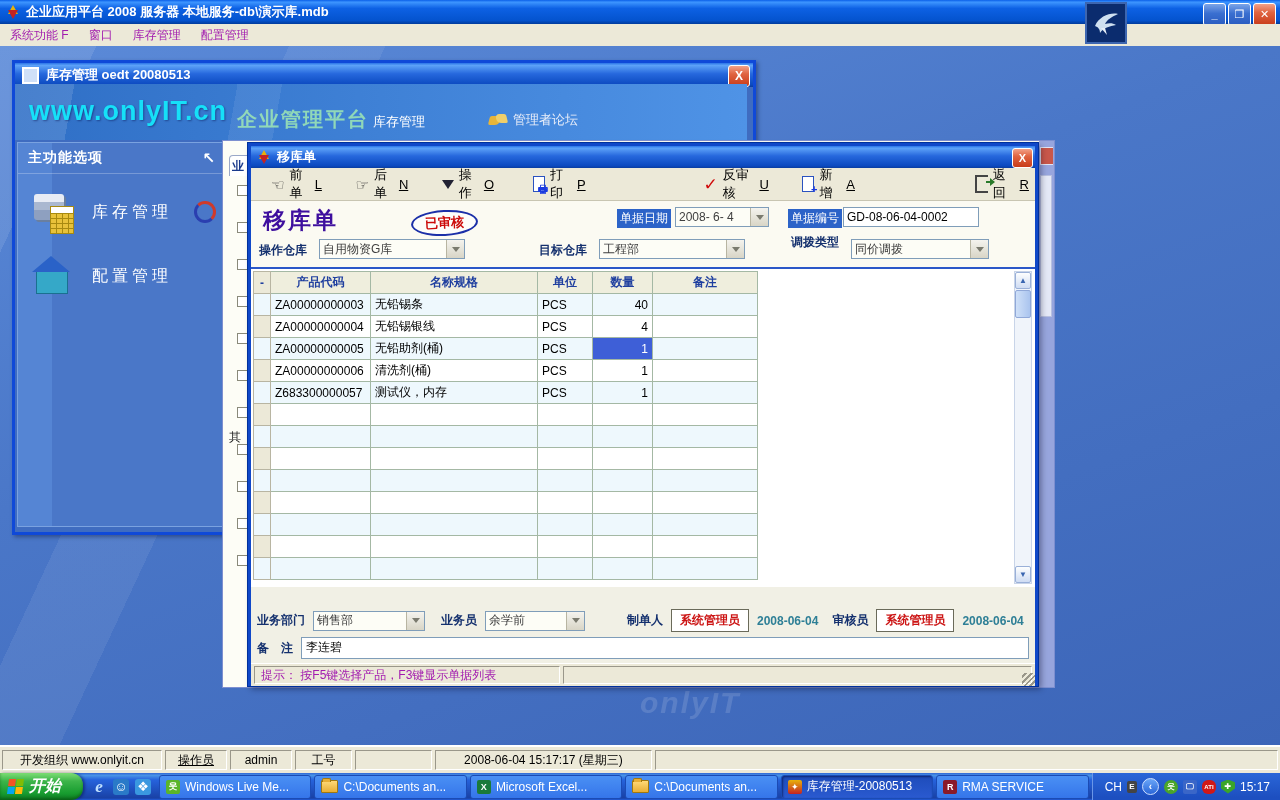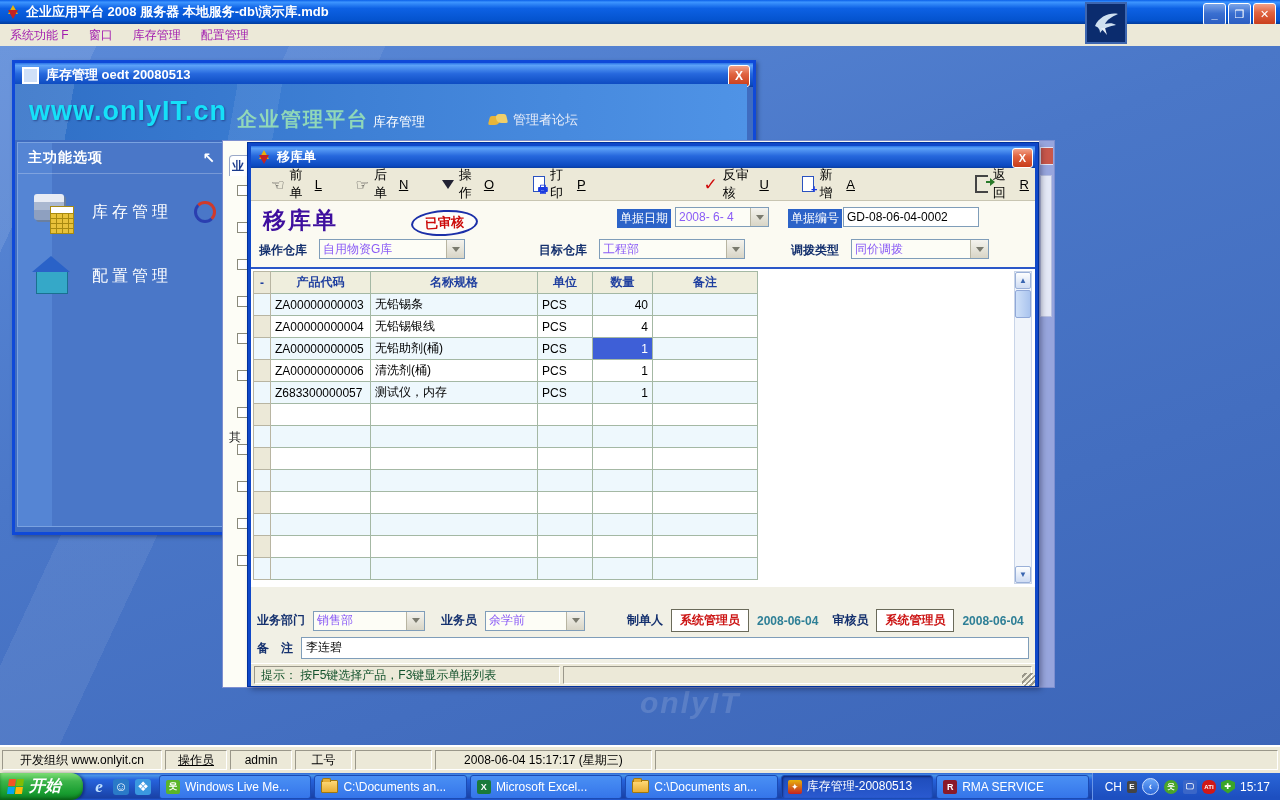--- a/index.html
+++ b/index.html
@@ -108,21 +108,21 @@
   .exit-icon:before{content:"";position:absolute;right:-6px;top:4px;width:8px;height:2px;background:#2a7a2a;}
   .exit-icon:after{content:"";position:absolute;right:-7px;top:1px;border-top:4px solid transparent;border-bottom:4px solid transparent;border-left:5px solid #2a7a2a;}
 
   .dlg-form{position:relative;height:66px;background:#fbfaf2;}
   .form-heading{position:absolute;left:12px;top:4px;font-size:23px;font-weight:bold;color:#3e0f9e;letter-spacing:2px;}
   .stamp{position:absolute;left:160px;top:9px;color:#cc0a0a;font-size:13px;font-weight:bold;
     border:2px solid #1b2fa8;border-radius:50%;padding:2px 12px;transform:rotate(-3deg);background:rgba(255,255,255,.6);}
   .label-chip{background:#2c63c8;color:#fff;padding:1px 3px;font-size:12px;}
   .fld-label{color:#14306e;font-weight:bold;font-size:12px;}
   .combo{background:#fff;border:1px solid #7f9db9;height:20px;display:flex;align-items:center;box-sizing:border-box;}
-  .combo.disabled{color:#8b5cf6;background:#fdfdf6;}
+  .combo.disabled{color:#404040;background:#fdfdf6;}
   .combo .txt{flex:1;padding:0 3px;white-space:nowrap;overflow:hidden;}
   .combo .btn{width:17px;height:100%;background:linear-gradient(180deg,#f4f3ee,#d8d5c6);border-left:1px solid #b8b5a2;
     display:flex;align-items:center;justify-content:center;}
   .combo .btn i{width:0;height:0;border-left:4px solid transparent;border-right:4px solid transparent;border-top:5px solid #7a7a6e;}
   .textbox{background:#fff;border:1px solid #7f9db9;height:20px;box-sizing:border-box;padding:2px 3px;font-size:12px;color:#000;white-space:nowrap;}
   .pos{position:absolute;}
 
   .dlg-grid-area{position:relative;height:318px;background:#fff;border-top:2px solid #2b57c8;}
   table.grid{border-collapse:collapse;position:absolute;left:2px;top:2px;table-layout:fixed;}
   table.grid td,table.grid th{border:1px solid #a4b8a4;height:21px;padding:0 4px;font-size:12px;overflow:hidden;white-space:nowrap;}
@@ -136,21 +136,21 @@
     display:flex;align-items:center;justify-content:center;color:#3a66b0;font-size:8px;}
   .vs-thumb{position:absolute;left:0;top:18px;width:14px;height:26px;background:linear-gradient(90deg,#cfe0f8,#aac4ee);border:1px solid #90a8d8;border-radius:2px;}
 
   .dlg-footer{position:relative;height:99px;background:#f1f0e5;}
   .foot-row{position:absolute;left:6px;right:6px;display:flex;align-items:center;gap:8px;}
   .maker-box{border:1px solid #6a6a5a;background:#fff;color:#cc1414;font-weight:bold;padding:2px 8px;font-size:12px;}
   .date-txt{color:#2e7f96;font-size:12px;font-weight:bold;}
   .note-input{flex:1;background:#fff;border:1px solid #7f9db9;height:18px;padding:1px 4px;font-size:12px;}
   .dlg-statusbar{position:absolute;left:0;right:0;bottom:0;height:23px;background:#ece9d8;border-top:1px solid #fff;
     display:flex;gap:3px;padding:2px 3px;box-sizing:border-box;}
-  .dlg-status-cell{border:1px solid;border-color:#9a978a #fff #fff #9a978a;display:flex;align-items:center;padding:0 6px;color:#14532d;}
+  .dlg-status-cell{border:1px solid;border-color:#9a978a #fff #fff #9a978a;display:flex;align-items:center;padding:0 6px;color:#a21caf;}
   .grip{position:absolute;right:0;bottom:0;width:13px;height:13px;
     background:repeating-linear-gradient(135deg,transparent 0 2px,#9a978a 2px 4px);}
 
   
   .statusbar{position:absolute;left:0;top:745px;width:1280px;height:28px;background:#ece9d8;border-top:2px solid #fff;
     display:flex;gap:3px;padding:3px 2px;box-sizing:border-box;justify-content:space-between;}
   .status-cell{border:1px solid;border-color:#9a978a #fff #fff #9a978a;display:flex;align-items:center;justify-content:center;
     font-size:12px;color:#000;white-space:nowrap;overflow:hidden;}
 
   
@@ -344,21 +344,21 @@
       </div>
 
       <span class="fld-label pos" style="left:288px;top:41px;">目标仓库</span>
       <div class="combo disabled pos" style="left:348px;top:38px;width:146px;">
         <span class="txt">工程部</span>
           <span class="btn">
             <i></i>
           </span>
       </div>
 
-      <span class="fld-label pos" style="left:540px;top:41px;">调拨类型</span>
+      <span class="fld-label pos" style="left:540px;top:33px;">调拨类型</span>
       <div class="combo disabled pos" style="left:600px;top:38px;width:138px;">
         <span class="txt">同价调拨</span>
           <span class="btn">
             <i></i>
           </span>
       </div>
     </div>
 
     <div class="dlg-grid-area">
       <table class="grid">

